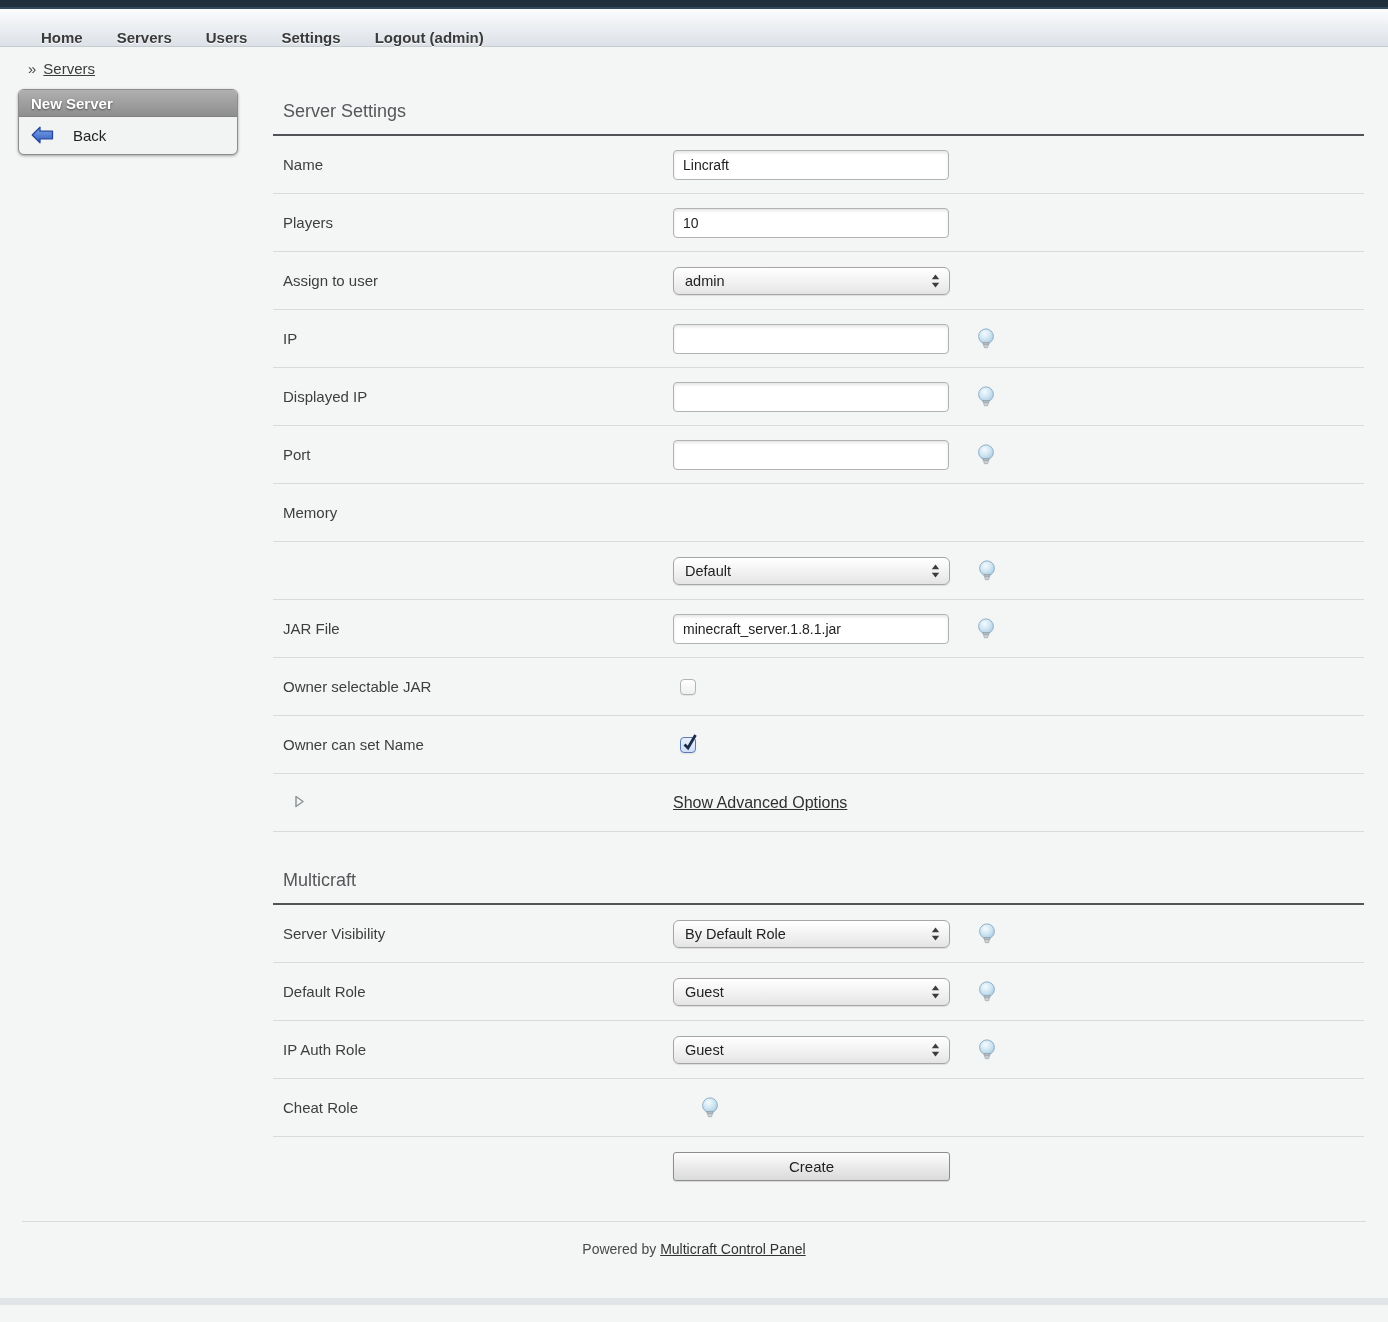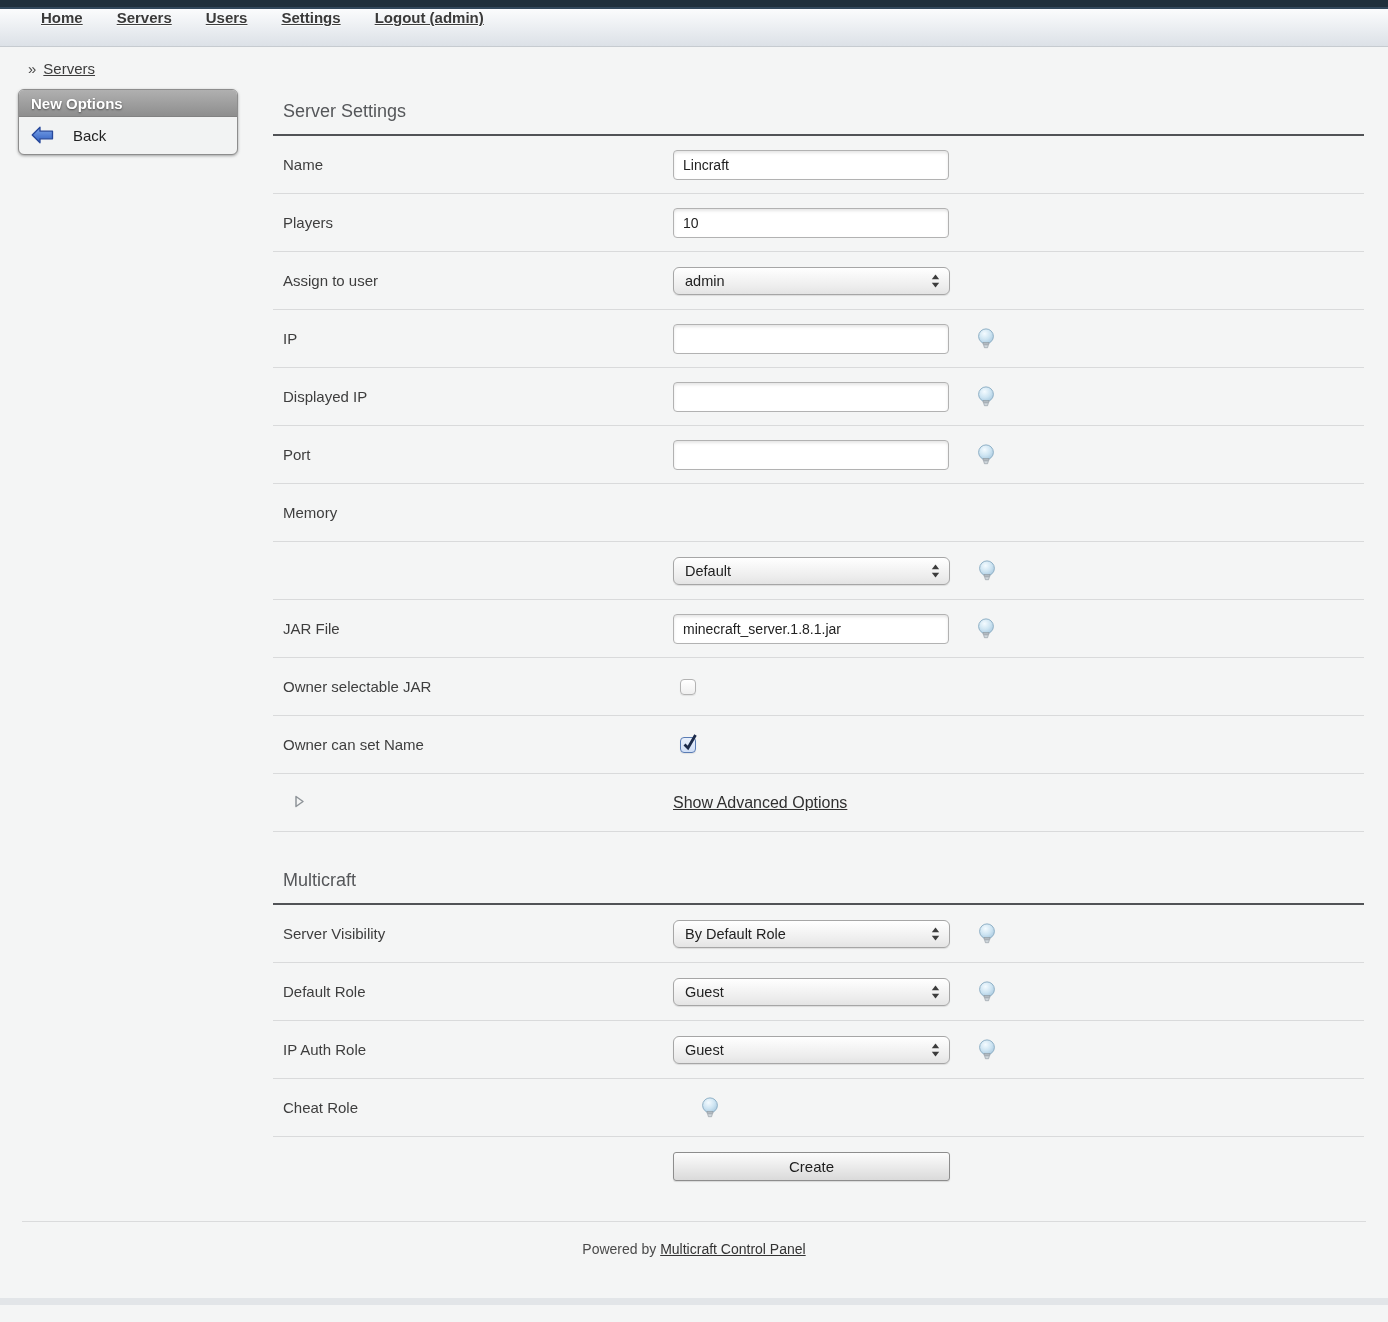--- a/index.html
+++ b/index.html
@@ -7,24 +7,23 @@
   body {
     width: 1388px;
     background: #f4f5f5;
     font-family: "Liberation Sans", sans-serif;
     color: #3e3e3e;
   }
 
   
   .top-strip { height: 9px; background: #20303c; border-bottom: 2px solid #33495c; }
   .navbar {
-    display: flex; align-items: flex-start; height: 38px; padding-left: 24px;
+    display: flex; align-items: flex-end; height: 38px; padding-left: 24px;
     background: linear-gradient(#fbfcfd, #dce1e7);
     border-bottom: 1px solid #c6cbd0;
-    text-decoration: underline;
   }
   .nav-item {
     padding: 0 17px; font-size: 15px; font-weight: bold; color: #3a3a3a;
     text-shadow: 0 1px 0 rgba(255,255,255,.85); cursor: pointer; white-space: nowrap;
   }
 
   
   .breadcrumb { margin: 13px 0 10px 28px; font-size: 15px; color: #4a4a4a; }
   .breadcrumb a { color: #3c3c3c; text-decoration: underline; margin-left: 7px; cursor: pointer; }
 
@@ -138,21 +137,21 @@
   <span class="nav-item">Logout (admin)</span>
 </div>
 
 <div class="breadcrumb">
   <span>»</span><a>Servers</a>
 </div>
 
 <div class="content">
 
   <div class="sidebar">
-    <div class="sidebar-header">New Options</div>
+    <div class="sidebar-header">New Server</div>
     <div class="sidebar-back">
       <span style="display:inline-flex">
         <svg width="23" height="18" viewBox="0 0 23 18">
           <path d="M9 1.2 L9 5.2 H21.5 V12.8 H9 V16.8 L1.2 9 Z" fill="url(#arrg)" stroke="#27489b" stroke-width="1.3" stroke-linejoin="round"></path>
         </svg>
       </span>
       <span>Back</span>
     </div>
   </div>
 

